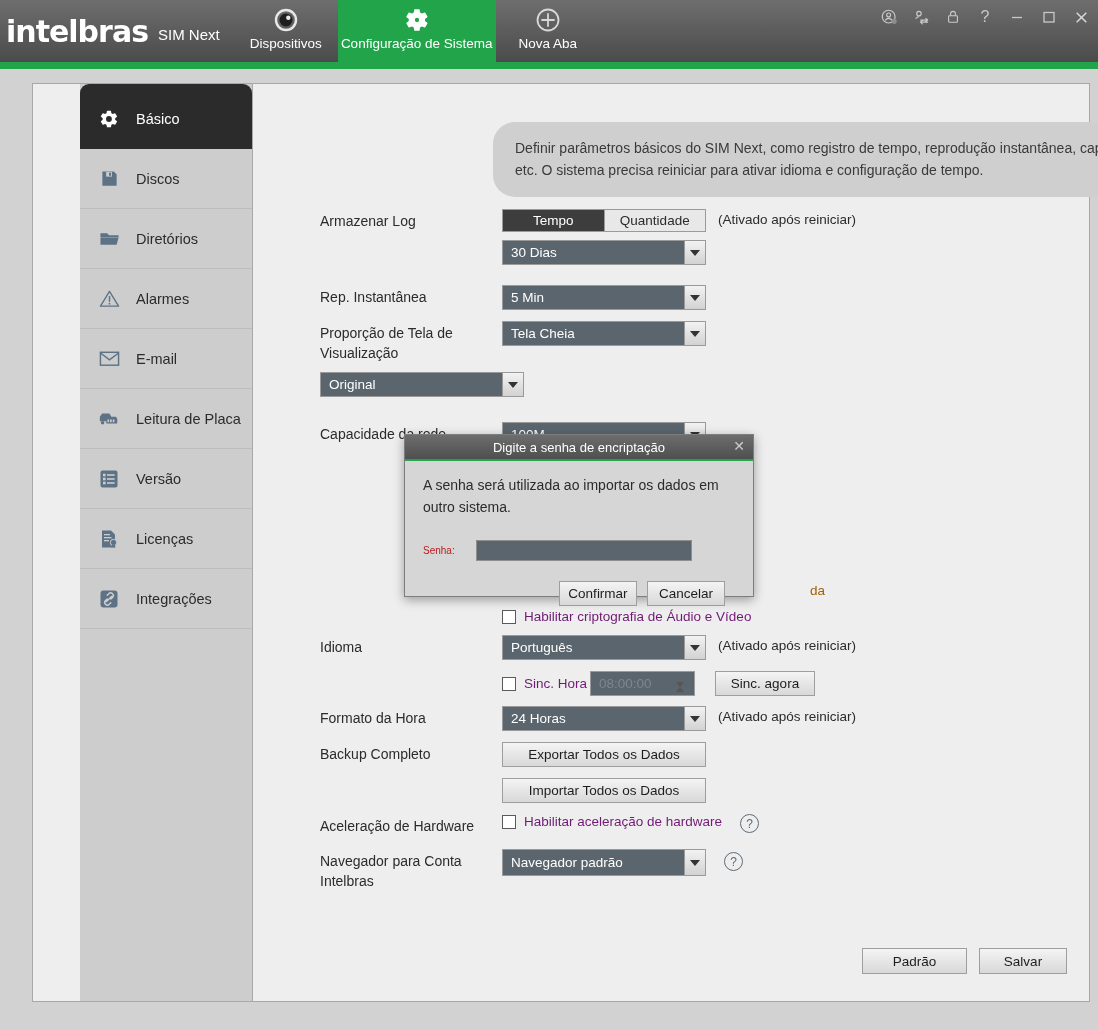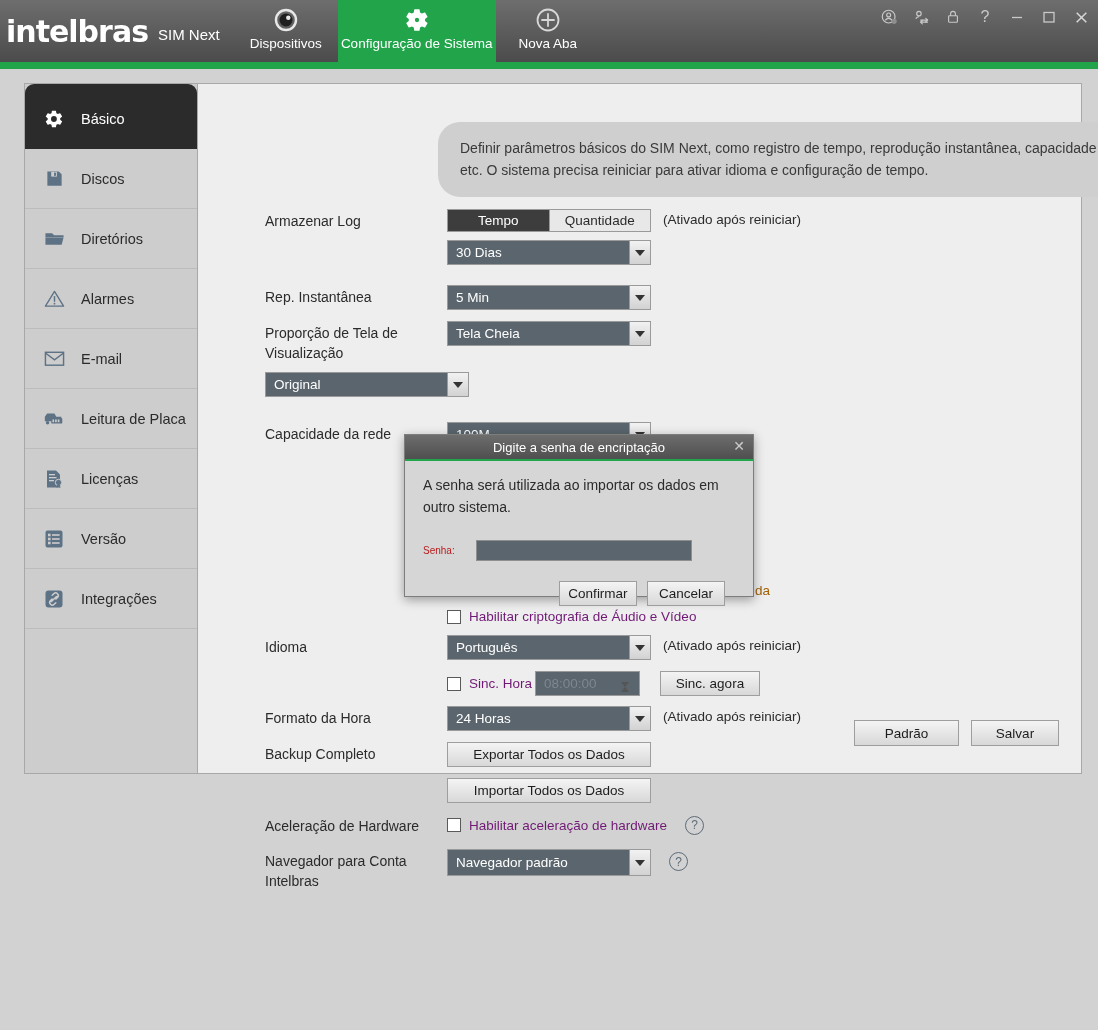--- a/index.html
+++ b/index.html
@@ -41,24 +41,25 @@
   }
   .winctrls {
     position: absolute; right: 6px; top: 6px;
     display: flex; align-items: center; gap: 10px;
   }
   .wc { width: 22px; height: 22px; display: flex; align-items: center;
         justify-content: center; color: #c9c9c9; cursor: pointer; }
 
   
   .page {
-    position: absolute; left: 24px; top: 83px;
-    width: 1058px; height: 691px;
+    position: absolute; left: 32px; top: 83px;
+    width: 1058px; height: 919px;
     background: #eeeeee; border: 1px solid #a8a8a8;
     display: flex;
+    padding-left: 47px;
   }
   .sidebar {
     width: 173px; height: 100%;
     background: #cdcdcd; border-right: 1px solid #a8a8a8;
     padding-top: 5px;
   }
   .snav {
     height: 60px; display: flex; align-items: center; gap: 16px;
     padding-left: 18px; cursor: pointer;
     border-bottom: 1px solid #bcbcbc;
@@ -312,44 +313,44 @@
             <rect x="16.1" y="10.5" width="1.8" height="3" fill="#cdcdcd"></rect>
             <circle cx="5" cy="14.2" r="1.9" fill="currentColor"></circle>
           </svg>
       </span>
       <span>Leitura de Placa</span>
     </div>
 
     <div class="snav">
       <span class="ico">
         <svg width="20" height="20" viewBox="0 0 20 20" fill="currentColor">
-            <path d="M3 1.5h9l4 4v13H3z"></path>
-            <rect x="5" y="5" width="6" height="1.3" fill="#cdcdcd"></rect>
-            <rect x="5" y="8" width="7.5" height="1.3" fill="#cdcdcd"></rect>
-            <rect x="5" y="11" width="5" height="1.3" fill="#cdcdcd"></rect>
-            <circle cx="14.5" cy="13.5" r="3.2" fill="currentColor" stroke="#cdcdcd" stroke-width="1"></circle>
-            <path d="M13 16l-.4 3 1.9-1.2 1.9 1.2-.4-3z" fill="currentColor"></path>
-          </svg>
-      </span>
-      <span>Licenças</span>
-    </div>
-
-    <div class="snav">
-      <span class="ico">
-        <svg width="20" height="20" viewBox="0 0 20 20" fill="currentColor">
             <rect x="1.5" y="1.5" width="17" height="17" rx="2"></rect>
             <rect x="4" y="4.7" width="2.6" height="2.6" fill="#cdcdcd"></rect>
             <rect x="8" y="5.2" width="7.6" height="1.6" fill="#cdcdcd"></rect>
             <rect x="4" y="8.7" width="2.6" height="2.6" fill="#cdcdcd"></rect>
             <rect x="8" y="9.2" width="7.6" height="1.6" fill="#cdcdcd"></rect>
             <rect x="4" y="12.7" width="2.6" height="2.6" fill="#cdcdcd"></rect>
             <rect x="8" y="13.2" width="7.6" height="1.6" fill="#cdcdcd"></rect>
           </svg>
       </span>
       <span>Versão</span>
+    </div>
+
+    <div class="snav">
+      <span class="ico">
+        <svg width="20" height="20" viewBox="0 0 20 20" fill="currentColor">
+            <path d="M3 1.5h9l4 4v13H3z"></path>
+            <rect x="5" y="5" width="6" height="1.3" fill="#cdcdcd"></rect>
+            <rect x="5" y="8" width="7.5" height="1.3" fill="#cdcdcd"></rect>
+            <rect x="5" y="11" width="5" height="1.3" fill="#cdcdcd"></rect>
+            <circle cx="14.5" cy="13.5" r="3.2" fill="currentColor" stroke="#cdcdcd" stroke-width="1"></circle>
+            <path d="M13 16l-.4 3 1.9-1.2 1.9 1.2-.4-3z" fill="currentColor"></path>
+          </svg>
+      </span>
+      <span>Licenças</span>
     </div>
 
     <div class="snav">
       <span class="ico">
         <svg width="20" height="20" viewBox="0 0 20 20" fill="currentColor">
             <rect x="1.5" y="1.5" width="17" height="17" rx="3"></rect>
             <path d="M7.5 12.5l5-5M8.2 6.3l1.6-1.6a2.6 2.6 0 013.7 3.7l-1.6 1.6M11.8 13.7l-1.6 1.6a2.6 2.6 0 01-3.7-3.7l1.6-1.6" fill="none" stroke="#cdcdcd" stroke-width="1.5" stroke-linecap="round"></path>
           </svg>
       </span>
       <span>Integrações</span>
@@ -465,21 +466,21 @@
     </div>
 
     <div class="frow" style="left:67px; top:658px;">
       <div class="flabel">Backup Completo</div>
       <div>
         <div class="btn" style="width:204px;">Exportar Todos os Dados</div>
         <div class="btn" style="width:204px; margin-top:11px;">Importar Todos os Dados</div>
       </div>
     </div>
 
-    <div class="frow" style="left:67px; top:730px; align-items:center;">
+    <div class="frow" style="left:67px; top:730px; ">
       <div class="flabel">Aceleração de Hardware</div>
       <div class="cbrow">
         <span class="cb"></span>
         <span class="cbtxt">Habilitar aceleração de hardware</span>
       </div>
       <div class="qicon" style="margin-left:18px;">?</div>
     </div>
 
     <div class="frow" style="left:67px; top:765px;">
       <div class="flabel">Navegador para Conta Intelbras</div>

